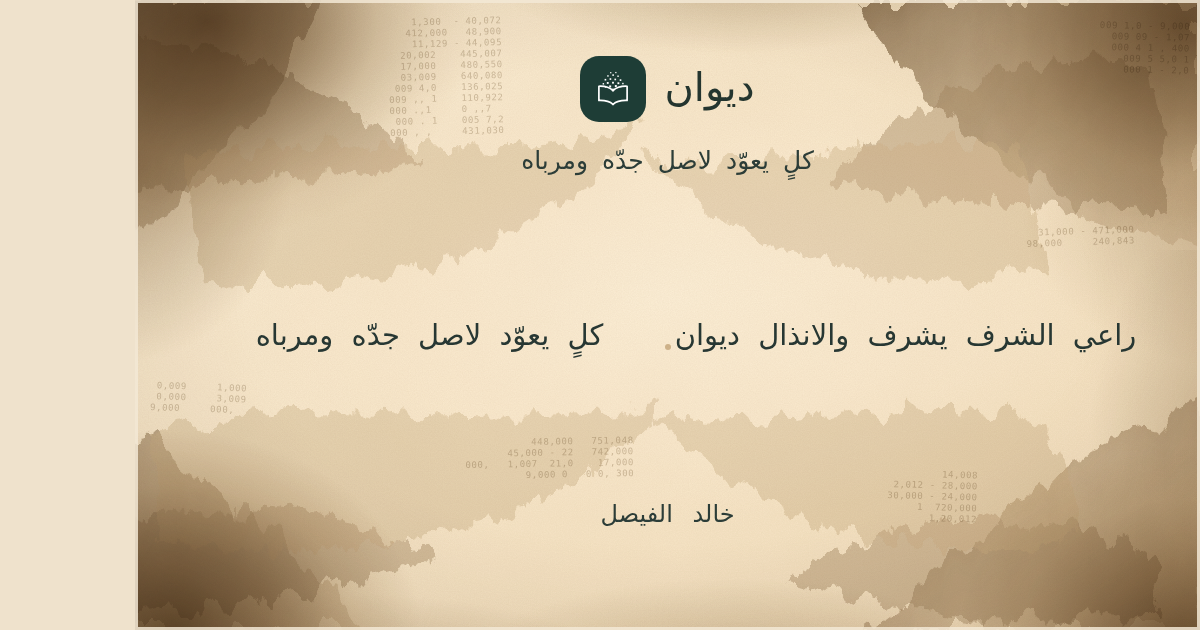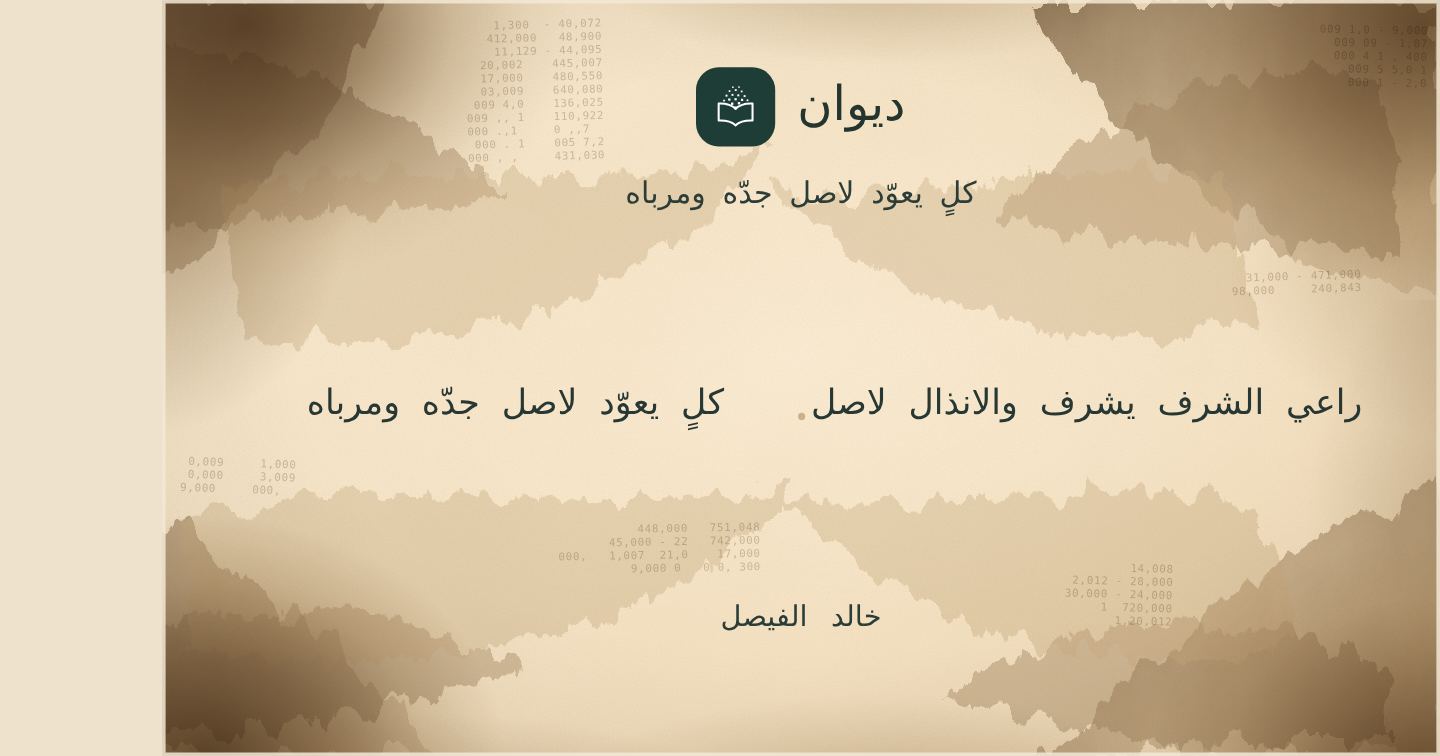--- a/index.html
+++ b/index.html
@@ -342,21 +342,21 @@
             <rect x="19.6" y="28.0" width="2.0" height="2.0"></rect>
           </g>
         </svg>
       </div>
       <div class="brand-name">ديوان</div>
     </div>
 
     <div class="tagline">كلٍ يعوّد  لاصل جدّه  ومرباه</div>
 
     <div class="verse">
-      <div class="hemistich left">راعي  الشرف  يشرف  والانذال  لاصل</div>
+      <div class="hemistich left">راعي  الشرف  يشرف  والانذال  ديوان</div>
       <div class="verse-dot"></div>
       <div class="hemistich right">كلٍ يعوّد  لاصل جدّه  ومرباه</div>
     </div>
 
     <div class="footer">
       <div class="poet">خالد   الفيصل</div>
     </div>
 
   </div>
 </div>

